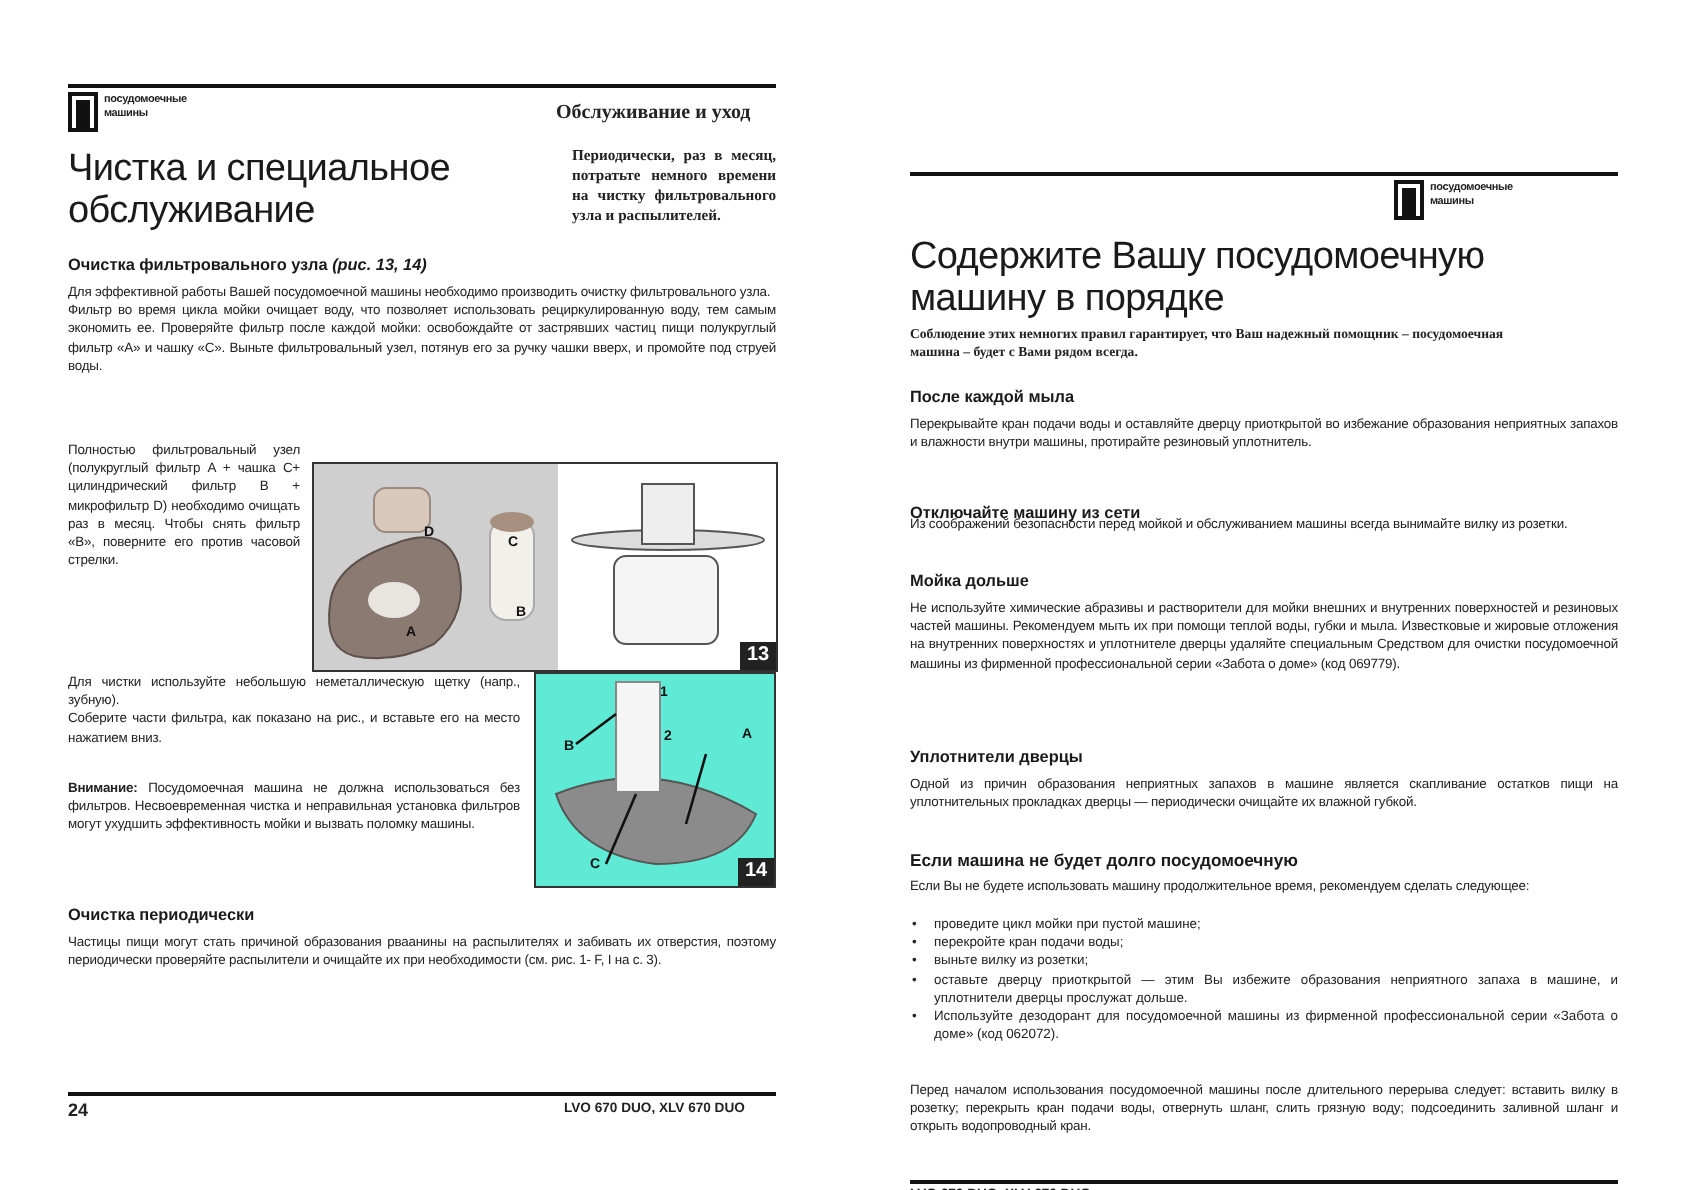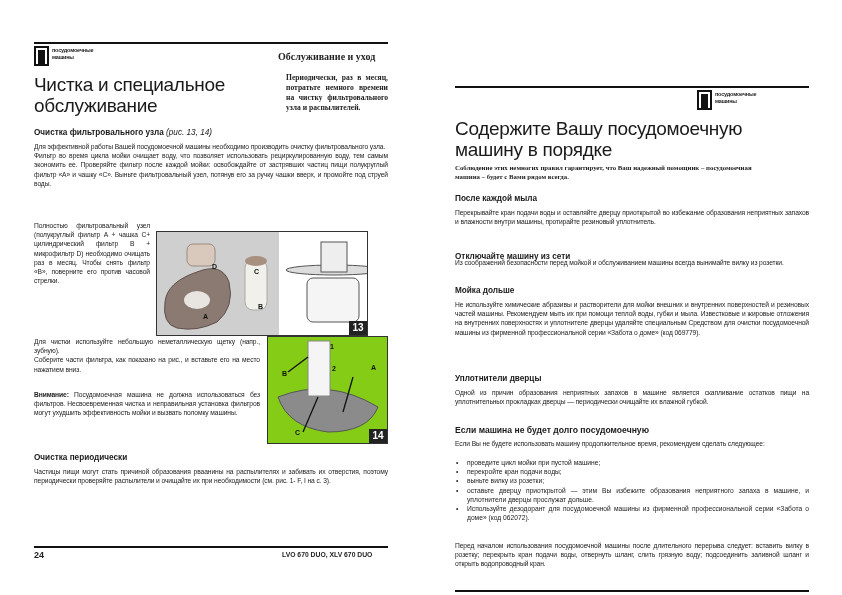--- a/index.html
+++ b/index.html
@@ -9,21 +9,21 @@
   .right { left:421px; width:421px;margin-top:44px; }
   .topline { position:absolute; height:2px; background:#111; }
   .logo { position:absolute; width:15px; height:20px; border:2px solid #111; box-sizing:border-box; background:#fff; }
   .logo::after { content:""; position:absolute; left:2px; top:2px; width:7px; height:14px; background:#111; }
   .logo-text { position:absolute; font-size:5.5px; font-weight:bold; line-height:7px; color:#222; letter-spacing:-0.2px; }
   .section-title { position:absolute; font-family:"Liberation Serif", serif; font-size:10px; font-weight:bold; color:#222; }
   .h1 { position:absolute; font-size:19px; font-weight:normal; line-height:21px; color:#1a1a1a; letter-spacing:-0.3px; }
   .sidenote { position:absolute; font-family:"Liberation Serif", serif; font-size:7.6px; font-weight:bold; line-height:10px; color:#222; text-align:justify; }
   .intro { position:absolute; font-family:"Liberation Serif", serif; font-size:6.8px; font-weight:bold; line-height:9px; color:#222; }
   .h2 { position:absolute; font-size:8.2px; font-weight:bold; color:#1a1a1a; }
-  .h2 i { font-weight:normal; }
+  .h2 i { font-weight:bold; }
   .p { position:absolute; font-size:6.7px; line-height:9.2px; color:#222; text-align:justify; letter-spacing:-0.1px; }
   .p p { margin:0; }
   .bul { position:absolute; font-size:6.7px; line-height:9.2px; color:#222; }
   .bul ul { margin:0; padding:0; list-style:none; }
   .bul li { position:relative; padding-left:12px; text-align:justify; }
   .bul li::before { content:"•"; position:absolute; left:1px; top:0; }
   .footline { position:absolute; height:2px; background:#111; }
   .pnum { position:absolute; font-size:9px; font-weight:bold; color:#222; }
   .model { position:absolute; font-size:6.8px; font-weight:bold; color:#222; }
   .fig { position:absolute; border:1px solid #333; box-sizing:border-box; overflow:hidden; }
@@ -51,21 +51,21 @@
   <div class="h2" style="left:34px; top:128px;">
     <span>Очистка фильтровального узла</span>
     <i>(рис. 13, 14)</i>
   </div>
   <div class="p" style="left:34px; top:142px; width:354px;">
     <p>Для эффективной работы Вашей посудомоечной машины необходимо производить очистку фильтровального узла.</p>
     <p>Фильтр во время цикла мойки очищает воду, что позволяет использовать рециркулированную воду, тем самым экономить ее. Проверяйте фильтр после каждой мойки: освобождайте от застрявших частиц пищи полукруглый фильтр «А» и чашку «С». Выньте фильтровальный узел, потянув его за ручку чашки вверх, и промойте под струей воды.</p>
   </div>
   <div class="p" style="left:34px; top:221px; width:116px;">Полностью фильтровальный узел (полукруглый фильтр A + чашка C+ цилиндрический фильтр B + микрофильтр D) необходимо очищать раз в месяц. Чтобы снять фильтр «В», поверните его против часовой стрелки.</div>
 
-  <div class="fig" style="left:156px; top:231px; width:212px; height:105px;">
+  <div class="fig" style="left:156px; top:231px; width:233px; height:105px;">
     <div style="position:absolute; left:0; top:0; width:122px; height:105px; background:#cfcfcf;">
       <svg width="122" height="105">
         <path d="M8 70 Q10 50 40 40 Q65 30 72 50 Q78 75 60 90 Q40 100 20 96 Q5 92 8 70Z" fill="#8a7a72" stroke="#5d504a"></path>
         <ellipse cx="40" cy="68" rx="13" ry="9" fill="#e8e4e0"></ellipse>
         <rect x="30" y="12" width="28" height="22" rx="6" fill="#d9c9bd" stroke="#9a8a80"></rect>
         <rect x="88" y="28" width="22" height="50" rx="8" fill="#f2f0ea" stroke="#aaa"></rect>
         <ellipse cx="99" cy="29" rx="11" ry="5" fill="#a89080"></ellipse>
       </svg>
       <span class="lbl" style="left:55px; top:31px;">D</span>
       <span class="lbl" style="left:97px; top:36px;">C</span>
@@ -81,21 +81,21 @@
   </div>
 
   <div class="p" style="left:34px; top:337px; width:226px;">
     <p>Для чистки используйте небольшую неметаллическую щетку (напр., зубную).</p>
     <p>Соберите части фильтра, как показано на рис., и вставьте его на место нажатием вниз.</p>
   </div>
   <div class="p" style="left:34px; top:390px; width:226px;">
     <b>Внимание:</b><span> Посудомоечная машина не должна использоваться без фильтров. Несвоевременная чистка и неправильная установка фильтров могут ухудшить эффективность мойки и вызвать поломку машины.</span>
   </div>
 
-  <div class="fig" style="left:267px; top:336px; width:121px; height:108px; background:#84cc16;">
+  <div class="fig" style="left:267px; top:336px; width:121px; height:108px; background:#5eead4;">
     <svg width="121" height="108">
       <path d="M10 60 Q60 40 110 70 Q100 95 60 95 Q20 90 10 60Z" fill="#8b8b8b" stroke="#555"></path>
       <rect x="40" y="4" width="22" height="55" fill="#f5f5f5" stroke="#888"></rect>
       <line x1="20" y1="35" x2="40" y2="20" stroke="#111" stroke-width="1.3"></line>
       <line x1="85" y1="40" x2="75" y2="75" stroke="#111" stroke-width="1.3"></line>
       <line x1="35" y1="95" x2="50" y2="60" stroke="#111" stroke-width="1.3"></line>
     </svg>
     <span class="lbl" style="left:62px; top:6px;">1</span>
     <span class="lbl" style="left:64px; top:28px;">2</span>
     <span class="lbl" style="left:14px; top:33px;">B</span>

